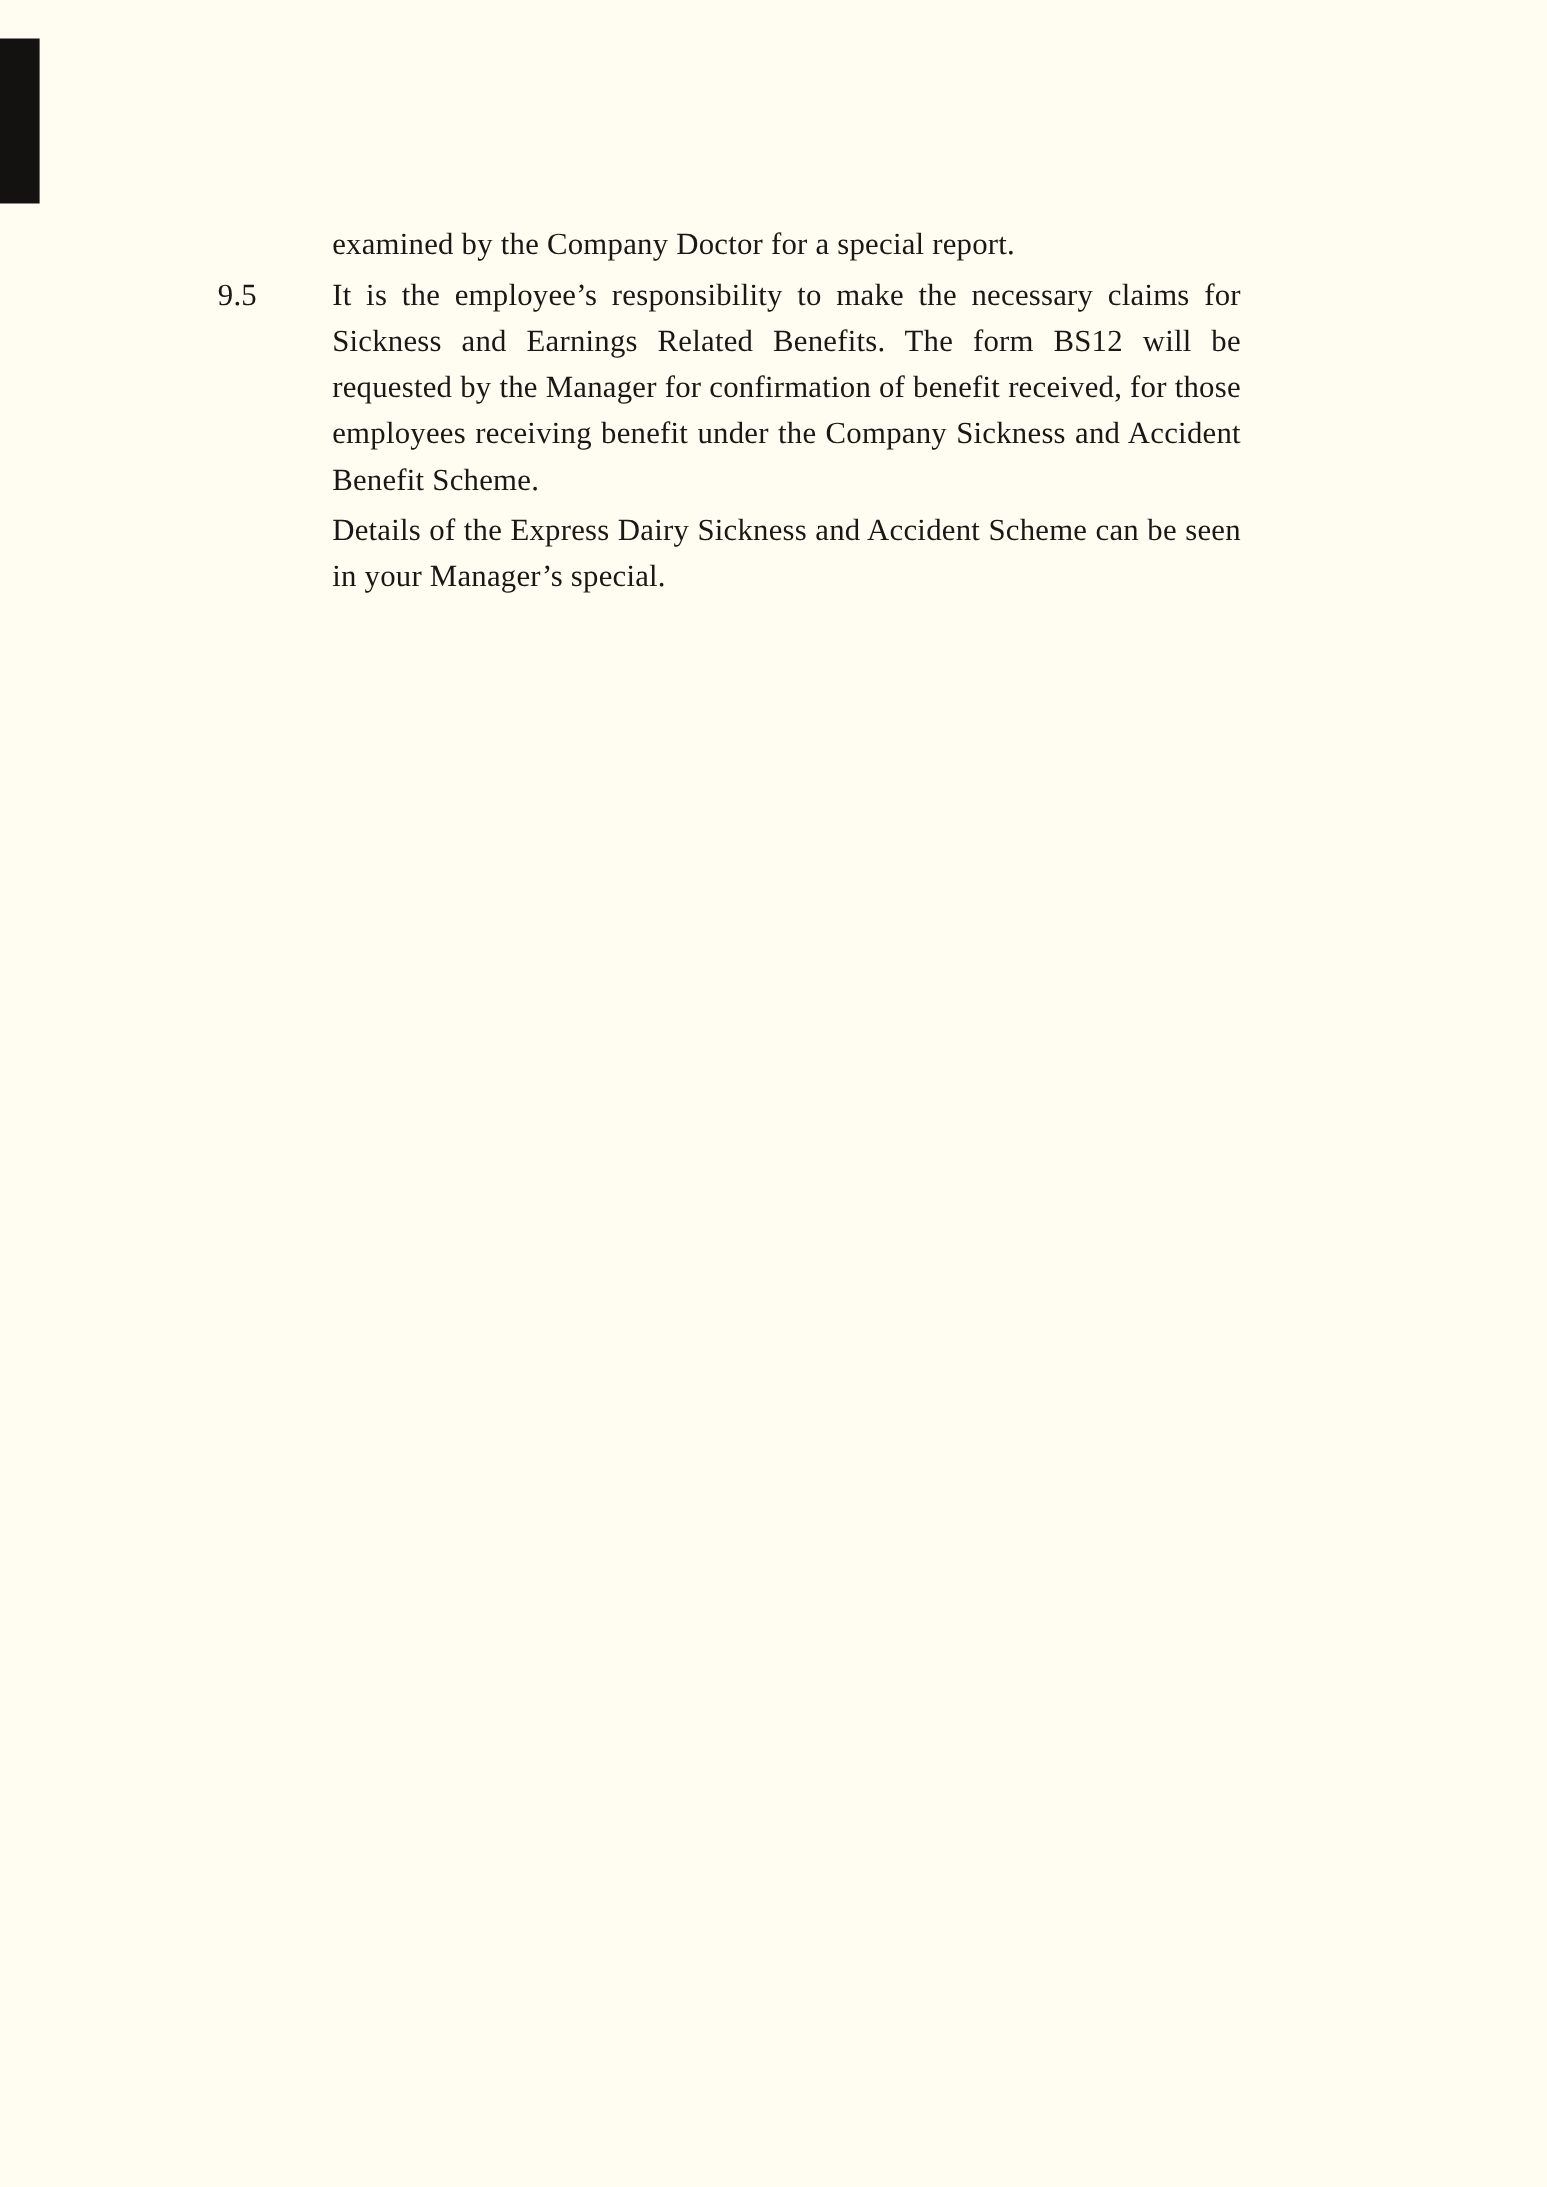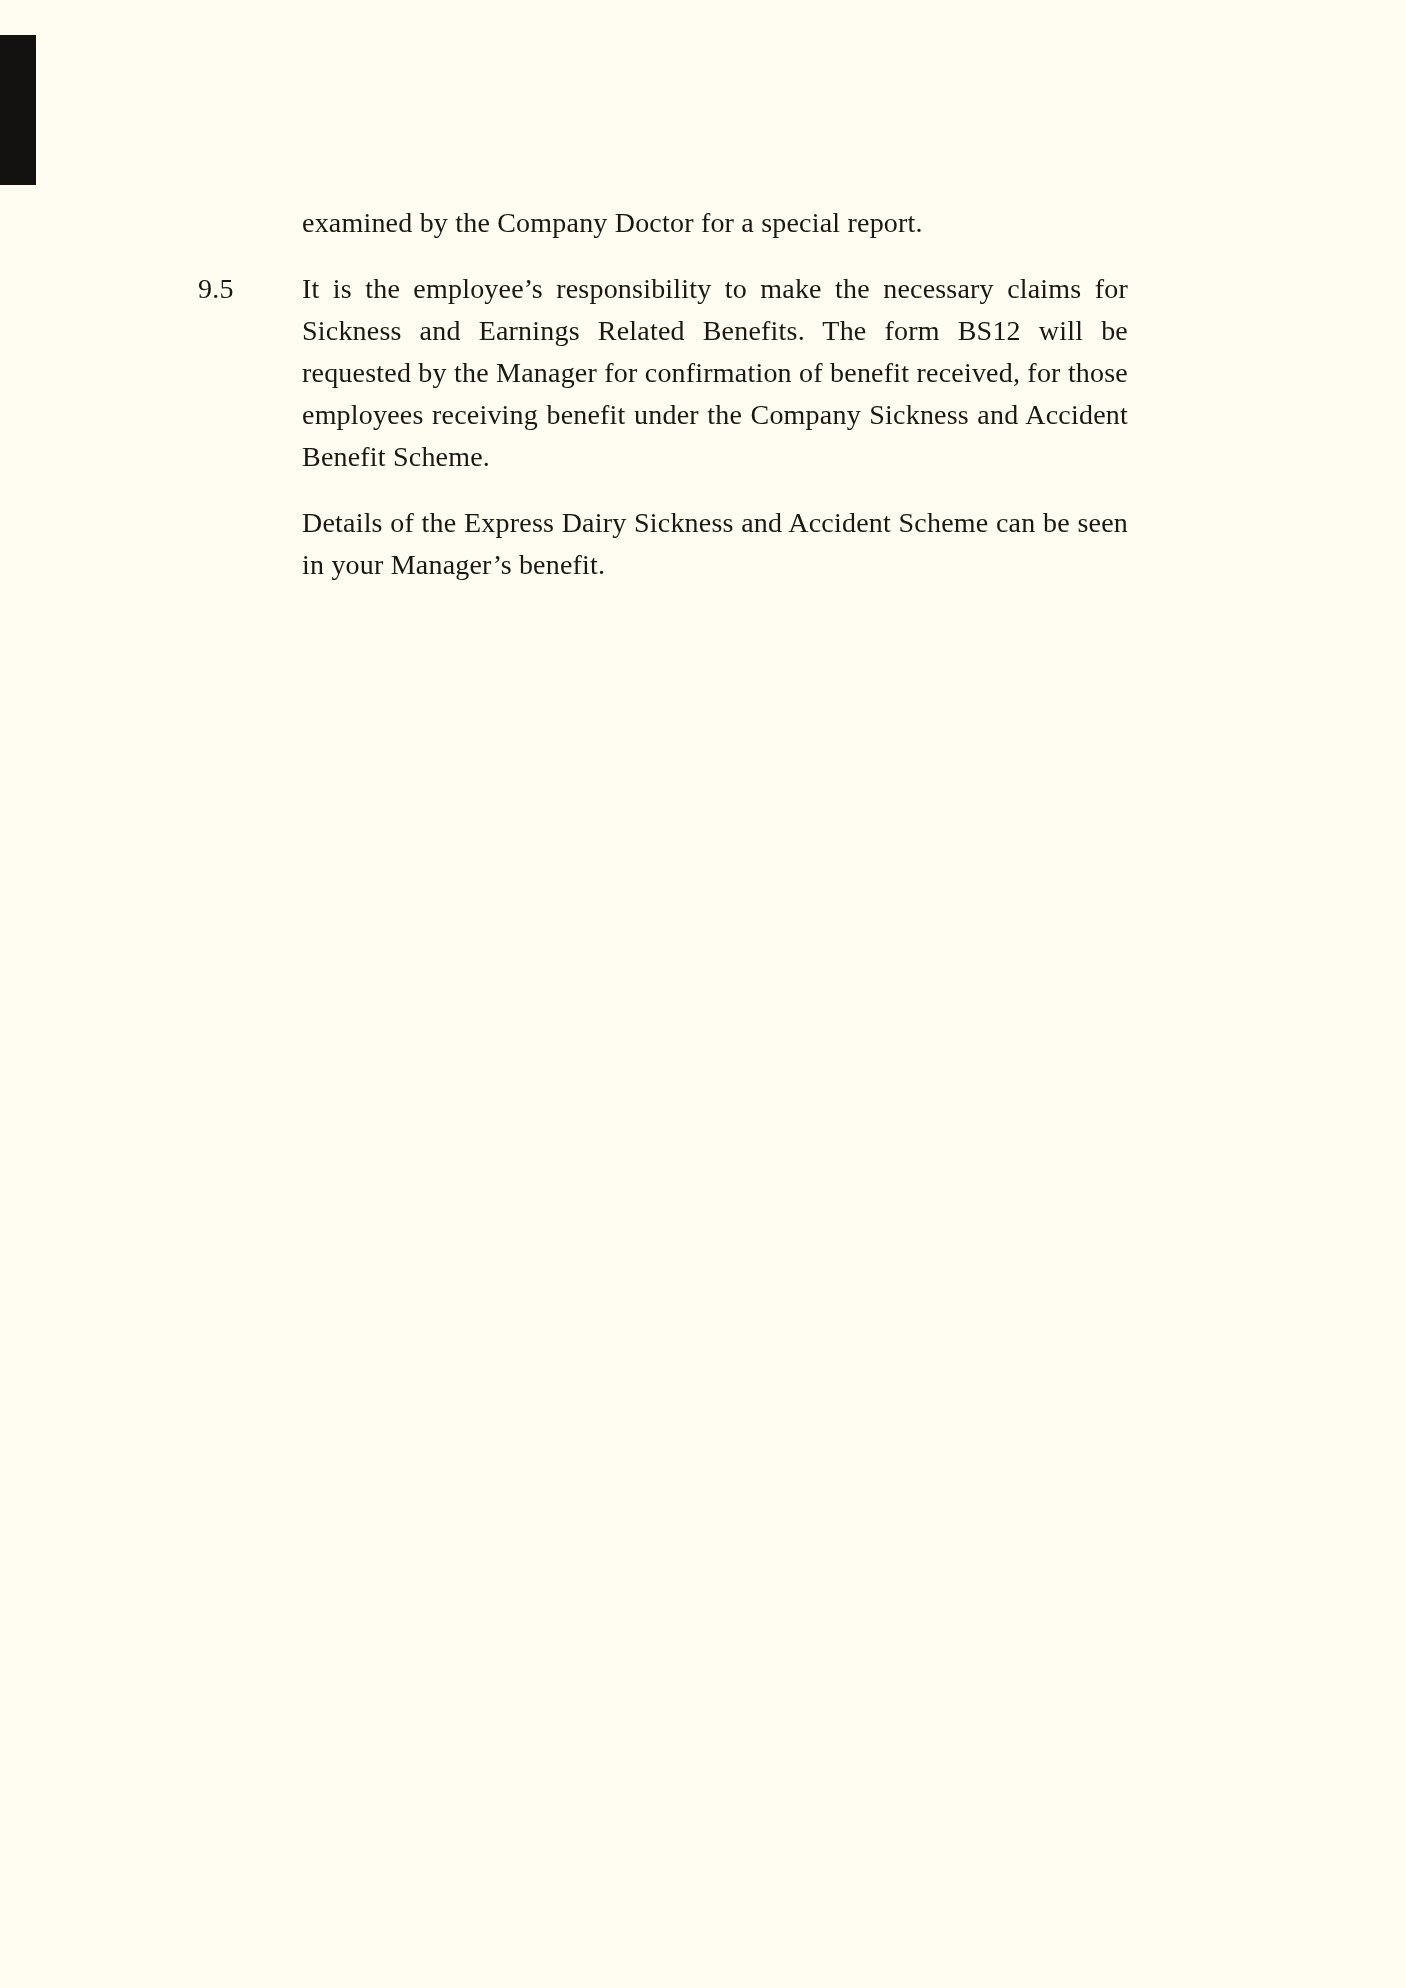--- a/index.html
+++ b/index.html
@@ -30,21 +30,21 @@
       width: 930px;
     }
     .para {
       position: relative;
       padding-left: 104px;
       font-size: 28px;
       line-height: 42px;
       text-align: justify;
       letter-spacing: 0.2px;
     }
-    .para + .para { margin-top: 24px; }
+    .para + .para { margin-top: 4px; }
     .para-num {
       position: absolute;
       left: 0;
       top: 0;
     }
     .para-text {
       display: block;
     }
   </style>
 </head>
@@ -56,15 +56,15 @@
   <div class="para">
     <span class="para-num"></span>
     <span class="para-text">examined by the Company Doctor for a special report.</span>
   </div>
   <div class="para">
     <span class="para-num">9.5</span>
     <span class="para-text">It is the employee’s responsibility to make the necessary claims for Sickness and Earnings Related Benefits. The form BS12 will be requested by the Manager for confirmation of benefit received, for those employees receiving benefit under the Company Sickness and Accident Benefit Scheme.</span>
   </div>
   <div class="para">
     <span class="para-num"></span>
-    <span class="para-text">Details of the Express Dairy Sickness and Accident Scheme can be seen in your Manager’s benefit.</span>
+    <span class="para-text">Details of the Express Dairy Sickness and Accident Scheme can be seen in your Manager’s special.</span>
   </div>
 </div>
 
 </body></html>

